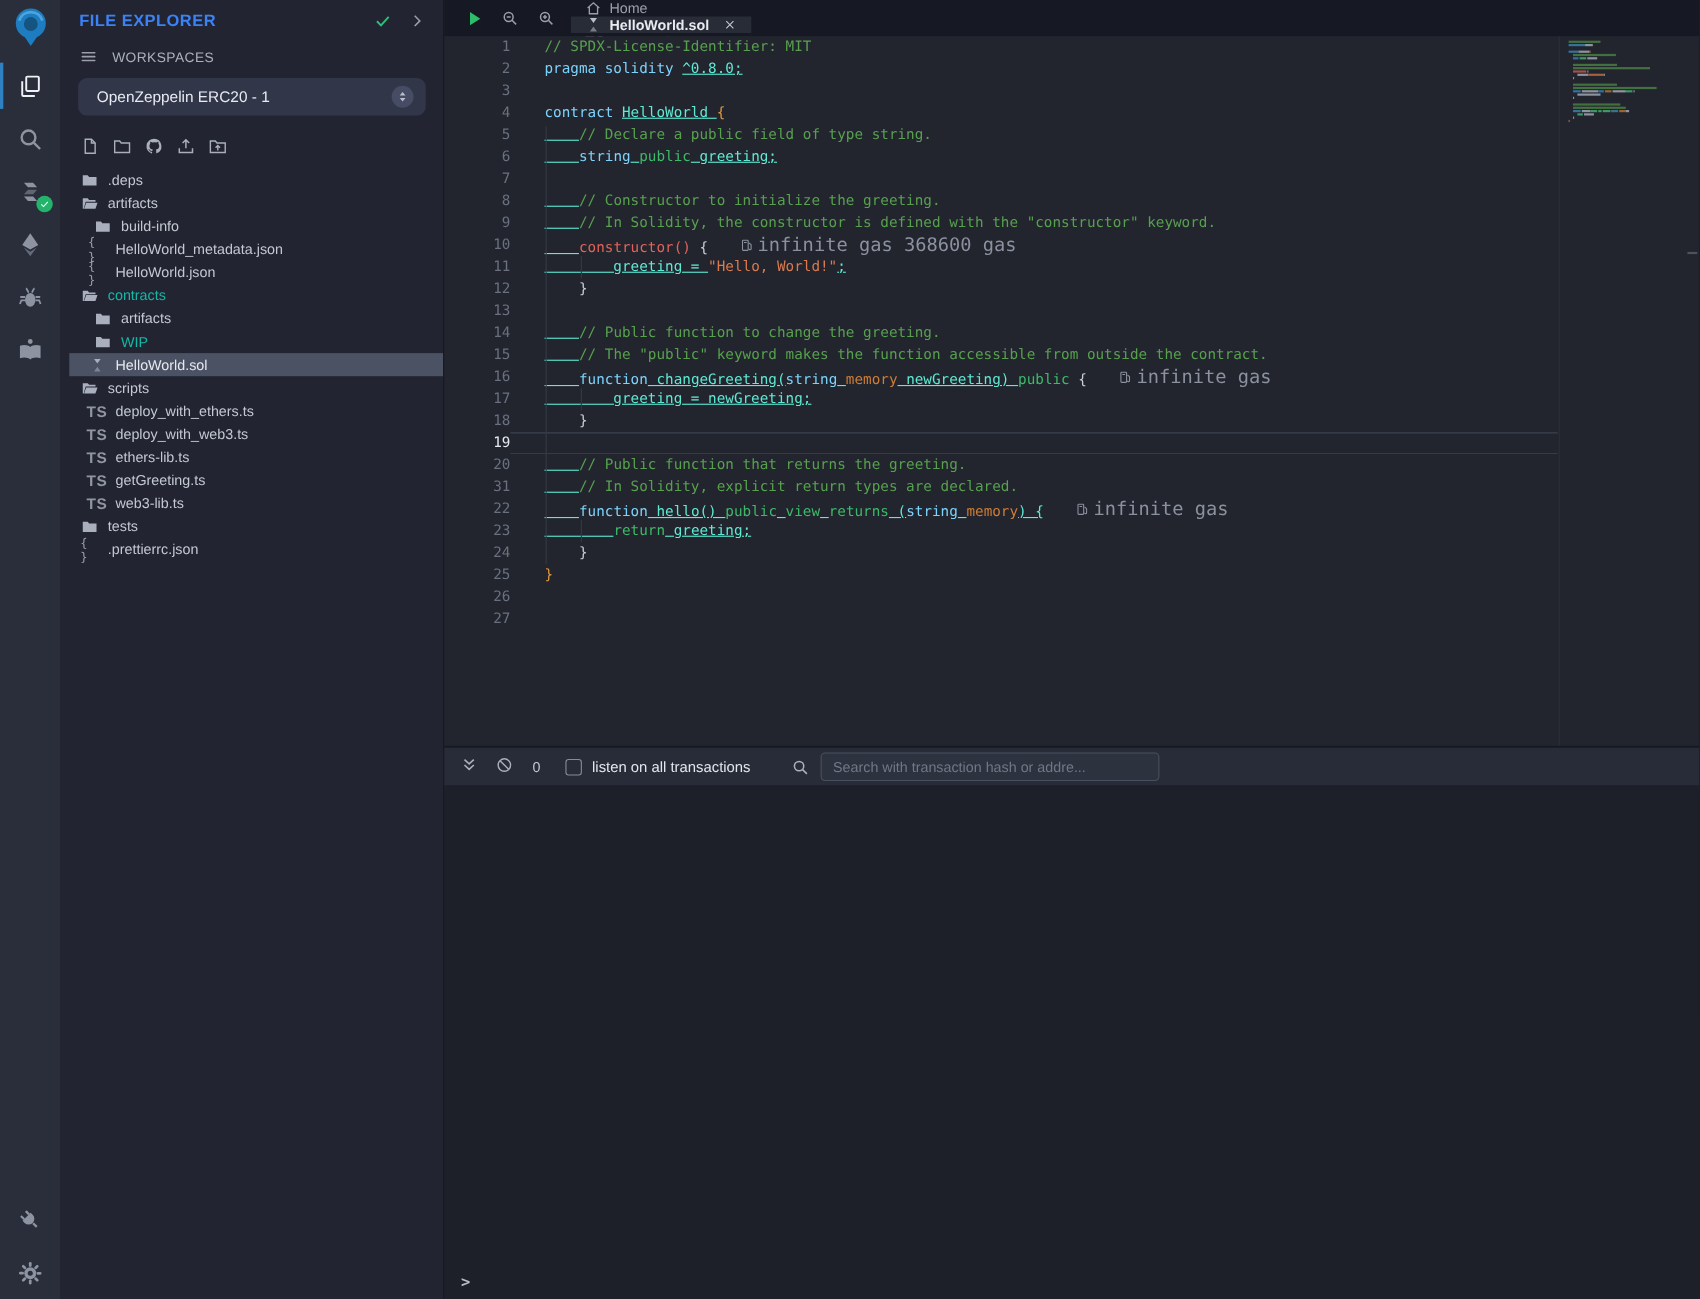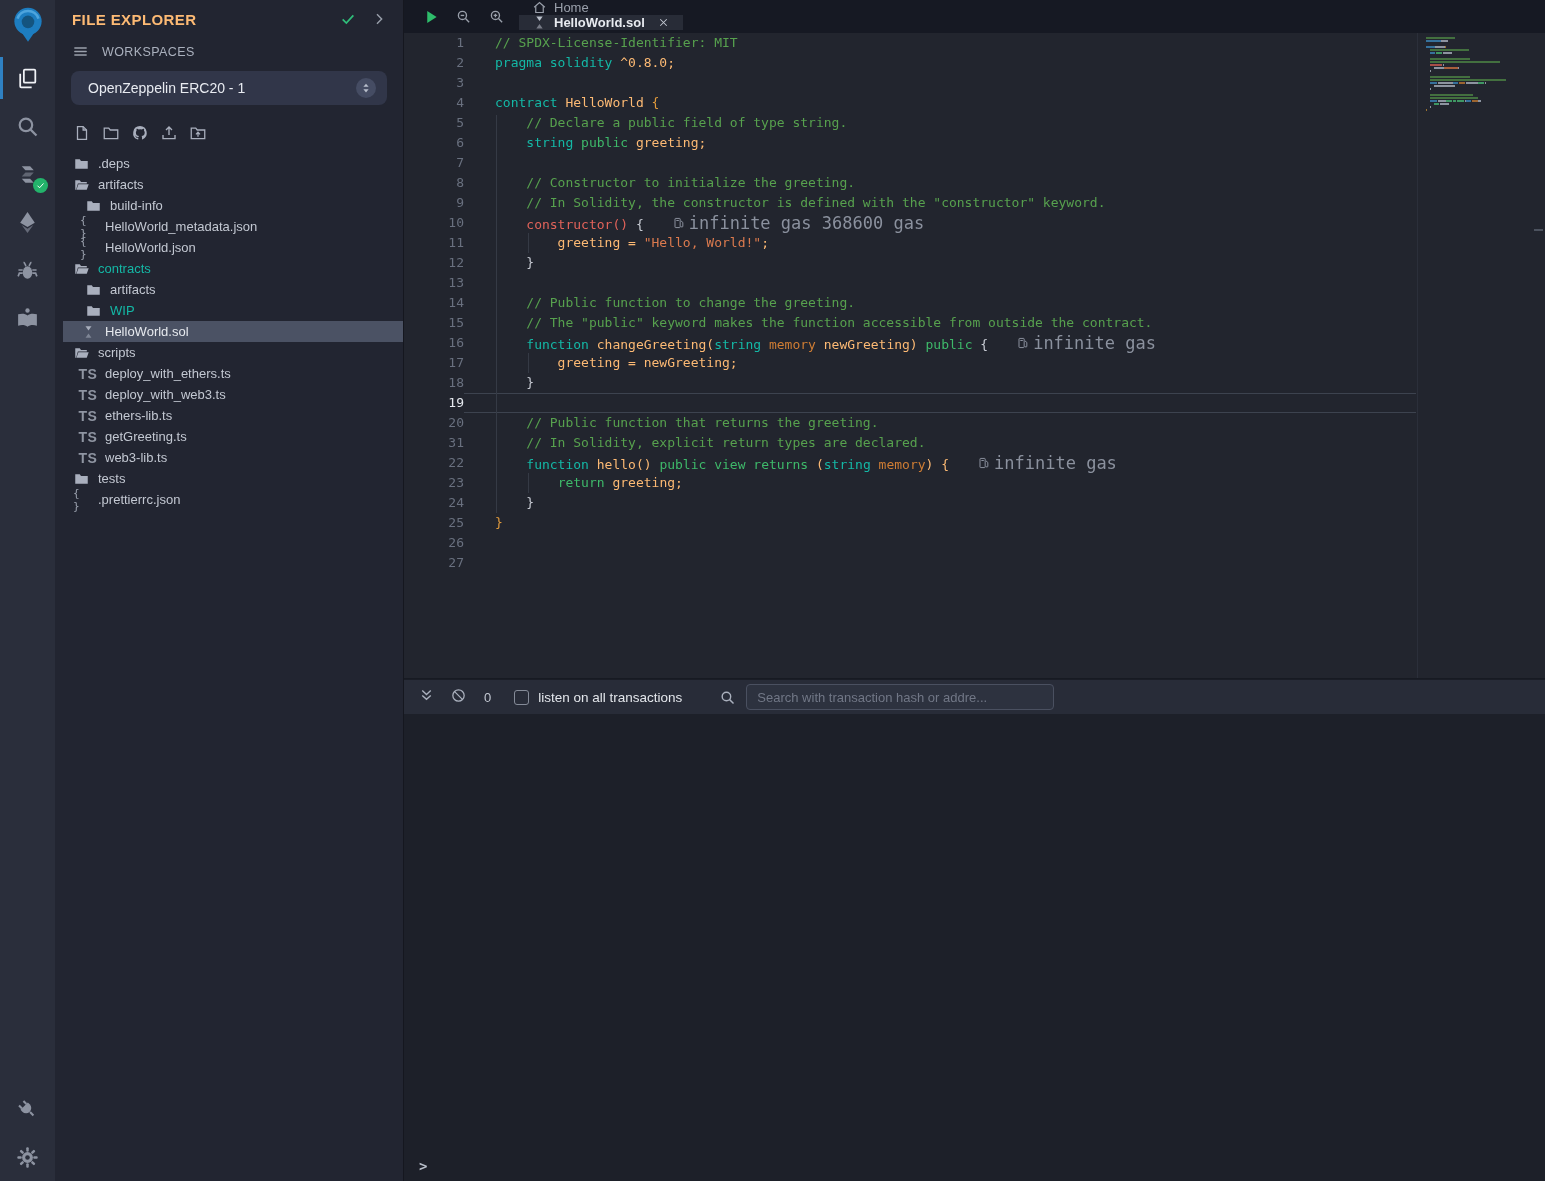--- a/index.html
+++ b/index.html
@@ -16,21 +16,21 @@
   .ab-item.active { color:#f0f2f6; }
   .ab-item.active::before { content:''; position:absolute; left:0; top:3px; bottom:3px; width:3px; background:#2f81c2; }
   .ab-badge { position:absolute; right:7px; bottom:5px; width:15px; height:15px; border-radius:50%;
               background:#23b36b; color:#fff; display:flex; align-items:center; justify-content:center; }
   .ab-badge svg { width:9px; height:9px; }
   .ab-spacer { flex:1; }
 
   
   .side-panel { width:348px; background:#222531; flex-shrink:0; display:flex; flex-direction:column; color:#c3c8d2; }
   .sp-header { height:36px; display:flex; align-items:center; padding:2px 16px 0 17px; gap:15px; flex-shrink:0; }
-  .sp-title { flex:1; font-size:15px; font-weight:600; letter-spacing:.4px; color:#fdba74; }
+  .sp-title { flex:1; font-size:15px; font-weight:600; letter-spacing:.4px; color:#3b82f6; }
   .hd-ic { display:flex; color:#9aa0ab; cursor:pointer; }
   .hd-ic svg { width:16px; height:16px; }
   .hd-ic.green { color:#2fbe7a; }
   .sp-ws-row { display:flex; align-items:center; gap:13px; padding:7px 17px 5px; }
   .sp-ws-row .hd-ic svg { width:17px; height:17px; }
   .ws-label { font-size:12.5px; letter-spacing:.4px; color:#aab0bd; }
   .dropdown { margin:6px 16px 9px; height:34px; background:#313649; border-radius:8px; display:flex;
               align-items:center; padding:0 11px 0 17px; cursor:pointer; }
   .dd-label { flex:1; font-size:14px; color:#e8ebf1; }
   .dd-circle { width:20px; height:20px; border-radius:50%; background:#454c63; color:#b9bfcc;
@@ -72,23 +72,23 @@
 
   .editor { flex:1; position:relative; overflow:hidden; background:#22252e; border-bottom:1px solid #171a22; }
   .lines { position:absolute; top:0; left:0; right:0; font-family:"DejaVu Sans Mono", monospace;
            font-size:13px; line-height:20px; }
   .line { display:flex; height:20px; }
   .ln { width:60px; flex-shrink:0; text-align:right; color:#69707f; user-select:none; }
   .lc-wrap { flex:1; position:relative; margin-right:129px; }
   .lc { padding-left:31px; white-space:pre; color:#d6dae2; }
   .line.active .ln { color:#e6e9ef; }
   .line.active .lc-wrap { box-shadow: inset 0 1px 0 #3d434f, inset 0 -1px 0 #3d434f; }
-  .tk-cm { color:#57a14e; } .tk-kw { color:#14b8a6; } .tk-g { color:#3eb96a; }
+  .tk-cm { color:#57a14e; } .tk-kw { color:#7dd3fc; } .tk-g { color:#3eb96a; }
   .tk-o { color:#cf7d34; } .tk-s { color:#db7a4e; } .tk-ctor { color:#e2635a; }
-  .tk-b { color:#e09a3c; } .tk-d { color:#fdba74; } .tk-p { color:#c9cdd5; }
+  .tk-b { color:#e09a3c; } .tk-d { color:#5eead4;text-decoration:underline; } .tk-p { color:#c9cdd5; }
   .gas { color:#8b919e; font-size:17px; margin-left:30px; display:inline-flex; align-items:center; gap:5px; }
   .gas svg { width:10px; height:12px; }
   .guide { position:absolute; width:1px; background:#353a45; }
   .minimap-zone { position:absolute; top:0; bottom:0; left:1013px; right:0; border-left:1px solid #2b2f3a; }
   #minimap { position:absolute; left:8px; top:4px; width:92px; cursor:pointer; }
   .mm-row { height:2px; margin-bottom:1px; font-size:0; white-space:nowrap; }
   .mm-seg { display:inline-block; height:2px; vertical-align:top; }
   .scroll-dash { position:absolute; right:2px; top:196px; width:9px; height:2px; background:#4c525e; cursor:pointer; }
 
   

